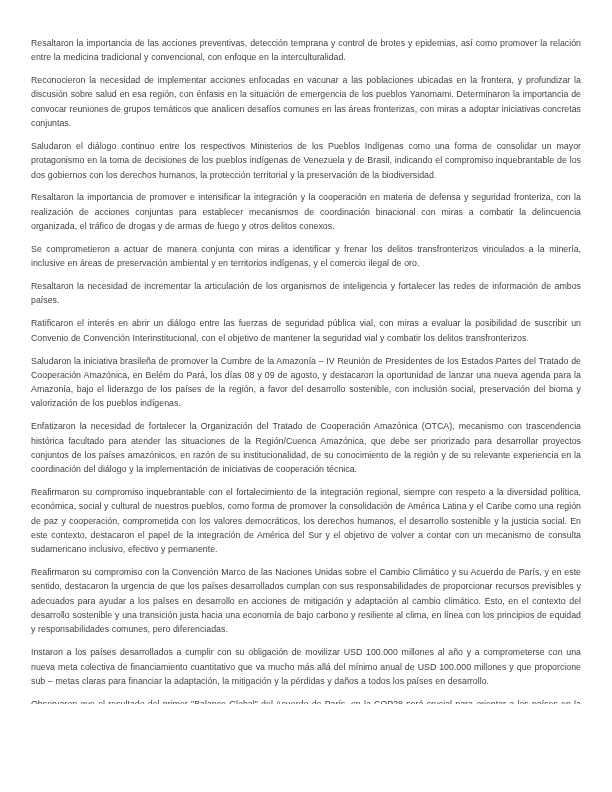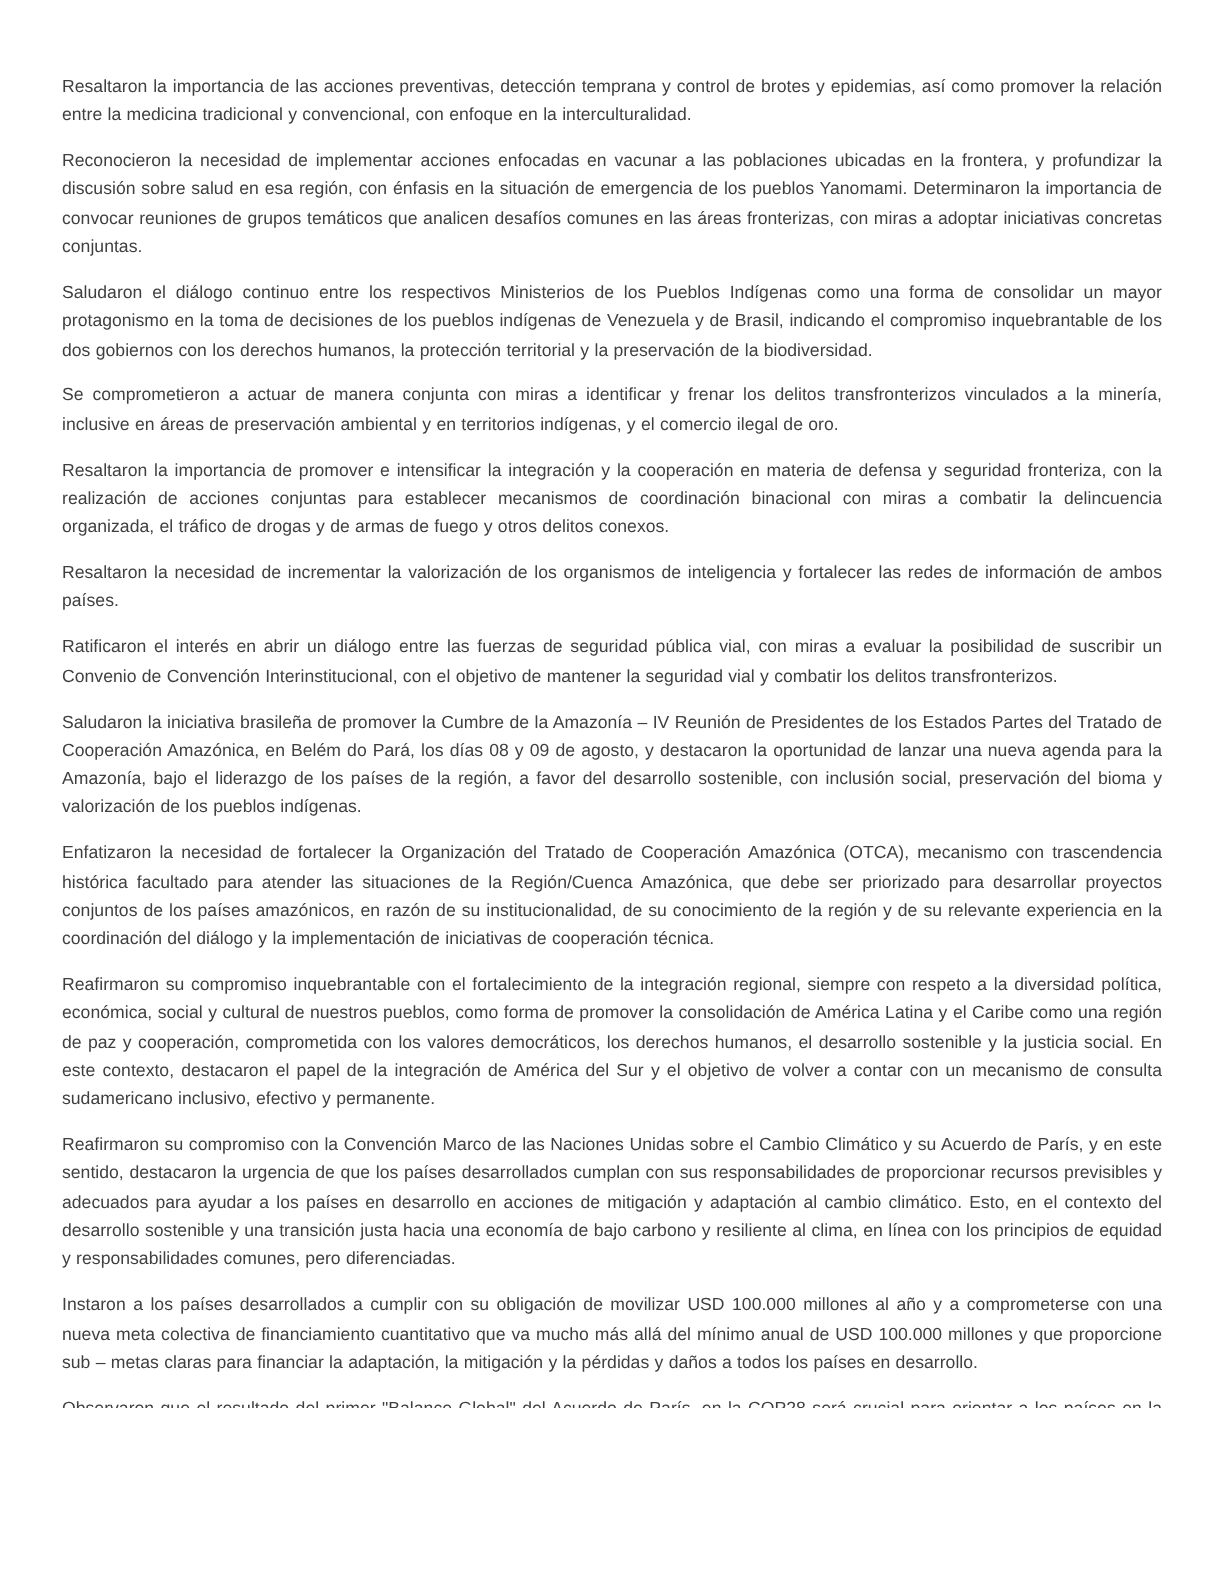--- a/index.html
+++ b/index.html
@@ -35,23 +35,23 @@
   }
 </style>
 </head>
 <body>
 
 <div class="page">
   <div class="text-column">
       <p>Resaltaron la importancia de las acciones preventivas, detección temprana y control de brotes y epidemias, así como promover la relación entre la medicina tradicional y convencional, con enfoque en la interculturalidad.</p>
       <p>Reconocieron la necesidad de implementar acciones enfocadas en vacunar a las poblaciones ubicadas en la frontera, y profundizar la discusión sobre salud en esa región, con énfasis en la situación de emergencia de los pueblos Yanomami. Determinaron la importancia de convocar reuniones de grupos temáticos que analicen desafíos comunes en las áreas fronterizas, con miras a adoptar iniciativas concretas conjuntas.</p>
       <p>Saludaron el diálogo continuo entre los respectivos Ministerios de los Pueblos Indígenas como una forma de consolidar un mayor protagonismo en la toma de decisiones de los pueblos indígenas de Venezuela y de Brasil, indicando el compromiso inquebrantable de los dos gobiernos con los derechos humanos, la protección territorial y la preservación de la biodiversidad.</p>
+      <p>Resaltaron la importancia de promover e intensificar la integración y la cooperación en materia de defensa y seguridad fronteriza, con la realización de acciones conjuntas para establecer mecanismos de coordinación binacional con miras a combatir la delincuencia organizada, el tráfico de drogas y de armas de fuego y otros delitos conexos.</p>
       <p>Se comprometieron a actuar de manera conjunta con miras a identificar y frenar los delitos transfronterizos vinculados a la minería, inclusive en áreas de preservación ambiental y en territorios indígenas, y el comercio ilegal de oro.</p>
-      <p>Resaltaron la importancia de promover e intensificar la integración y la cooperación en materia de defensa y seguridad fronteriza, con la realización de acciones conjuntas para establecer mecanismos de coordinación binacional con miras a combatir la delincuencia organizada, el tráfico de drogas y de armas de fuego y otros delitos conexos.</p>
-      <p>Resaltaron la necesidad de incrementar la valorización de los organismos de inteligencia y fortalecer las redes de información de ambos países.</p>
+      <p>Resaltaron la necesidad de incrementar la articulación de los organismos de inteligencia y fortalecer las redes de información de ambos países.</p>
       <p>Ratificaron el interés en abrir un diálogo entre las fuerzas de seguridad pública vial, con miras a evaluar la posibilidad de suscribir un Convenio de Convención Interinstitucional, con el objetivo de mantener la seguridad vial y combatir los delitos transfronterizos.</p>
       <p>Saludaron la iniciativa brasileña de promover la Cumbre de la Amazonía – IV Reunión de Presidentes de los Estados Partes del Tratado de Cooperación Amazónica, en Belém do Pará, los días 08 y 09 de agosto, y destacaron la oportunidad de lanzar una nueva agenda para la Amazonía, bajo el liderazgo de los países de la región, a favor del desarrollo sostenible, con inclusión social, preservación del bioma y valorización de los pueblos indígenas.</p>
       <p>Enfatizaron la necesidad de fortalecer la Organización del Tratado de Cooperación Amazónica (OTCA), mecanismo con trascendencia histórica facultado para atender las situaciones de la Región/Cuenca Amazónica, que debe ser priorizado para desarrollar proyectos conjuntos de los países amazónicos, en razón de su institucionalidad, de su conocimiento de la región y de su relevante experiencia en la coordinación del diálogo y la implementación de iniciativas de cooperación técnica.</p>
       <p>Reafirmaron su compromiso inquebrantable con el fortalecimiento de la integración regional, siempre con respeto a la diversidad política, económica, social y cultural de nuestros pueblos, como forma de promover la consolidación de América Latina y el Caribe como una región de paz y cooperación, comprometida con los valores democráticos, los derechos humanos, el desarrollo sostenible y la justicia social. En este contexto, destacaron el papel de la integración de América del Sur y el objetivo de volver a contar con un mecanismo de consulta sudamericano inclusivo, efectivo y permanente.</p>
       <p>Reafirmaron su compromiso con la Convención Marco de las Naciones Unidas sobre el Cambio Climático y su Acuerdo de París, y en este sentido, destacaron la urgencia de que los países desarrollados cumplan con sus responsabilidades de proporcionar recursos previsibles y adecuados para ayudar a los países en desarrollo en acciones de mitigación y adaptación al cambio climático. Esto, en el contexto del desarrollo sostenible y una transición justa hacia una economía de bajo carbono y resiliente al clima, en línea con los principios de equidad y responsabilidades comunes, pero diferenciadas.</p>
       <p>Instaron a los países desarrollados a cumplir con su obligación de movilizar USD 100.000 millones al año y a comprometerse con una nueva meta colectiva de financiamiento cuantitativo que va mucho más allá del mínimo anual de USD 100.000 millones y que proporcione sub – metas claras para financiar la adaptación, la mitigación y la pérdidas y daños a todos los países en desarrollo.</p>
       <p>Observaron que el resultado del primer "Balance Global" del Acuerdo de París, en la COP28 será crucial para orientar a los países en la presentación de su segunda ronda de contribuciones nacionalmente determinadas en el Acuerdo de París, en el año 2025, cuando se realizará la COP30. Reconocieron que el proceso de la COP28 hasta la COP30 será crítico para el propio futuro de la respuesta global al cambio climático.</p>
     </div>
 </div>
 

